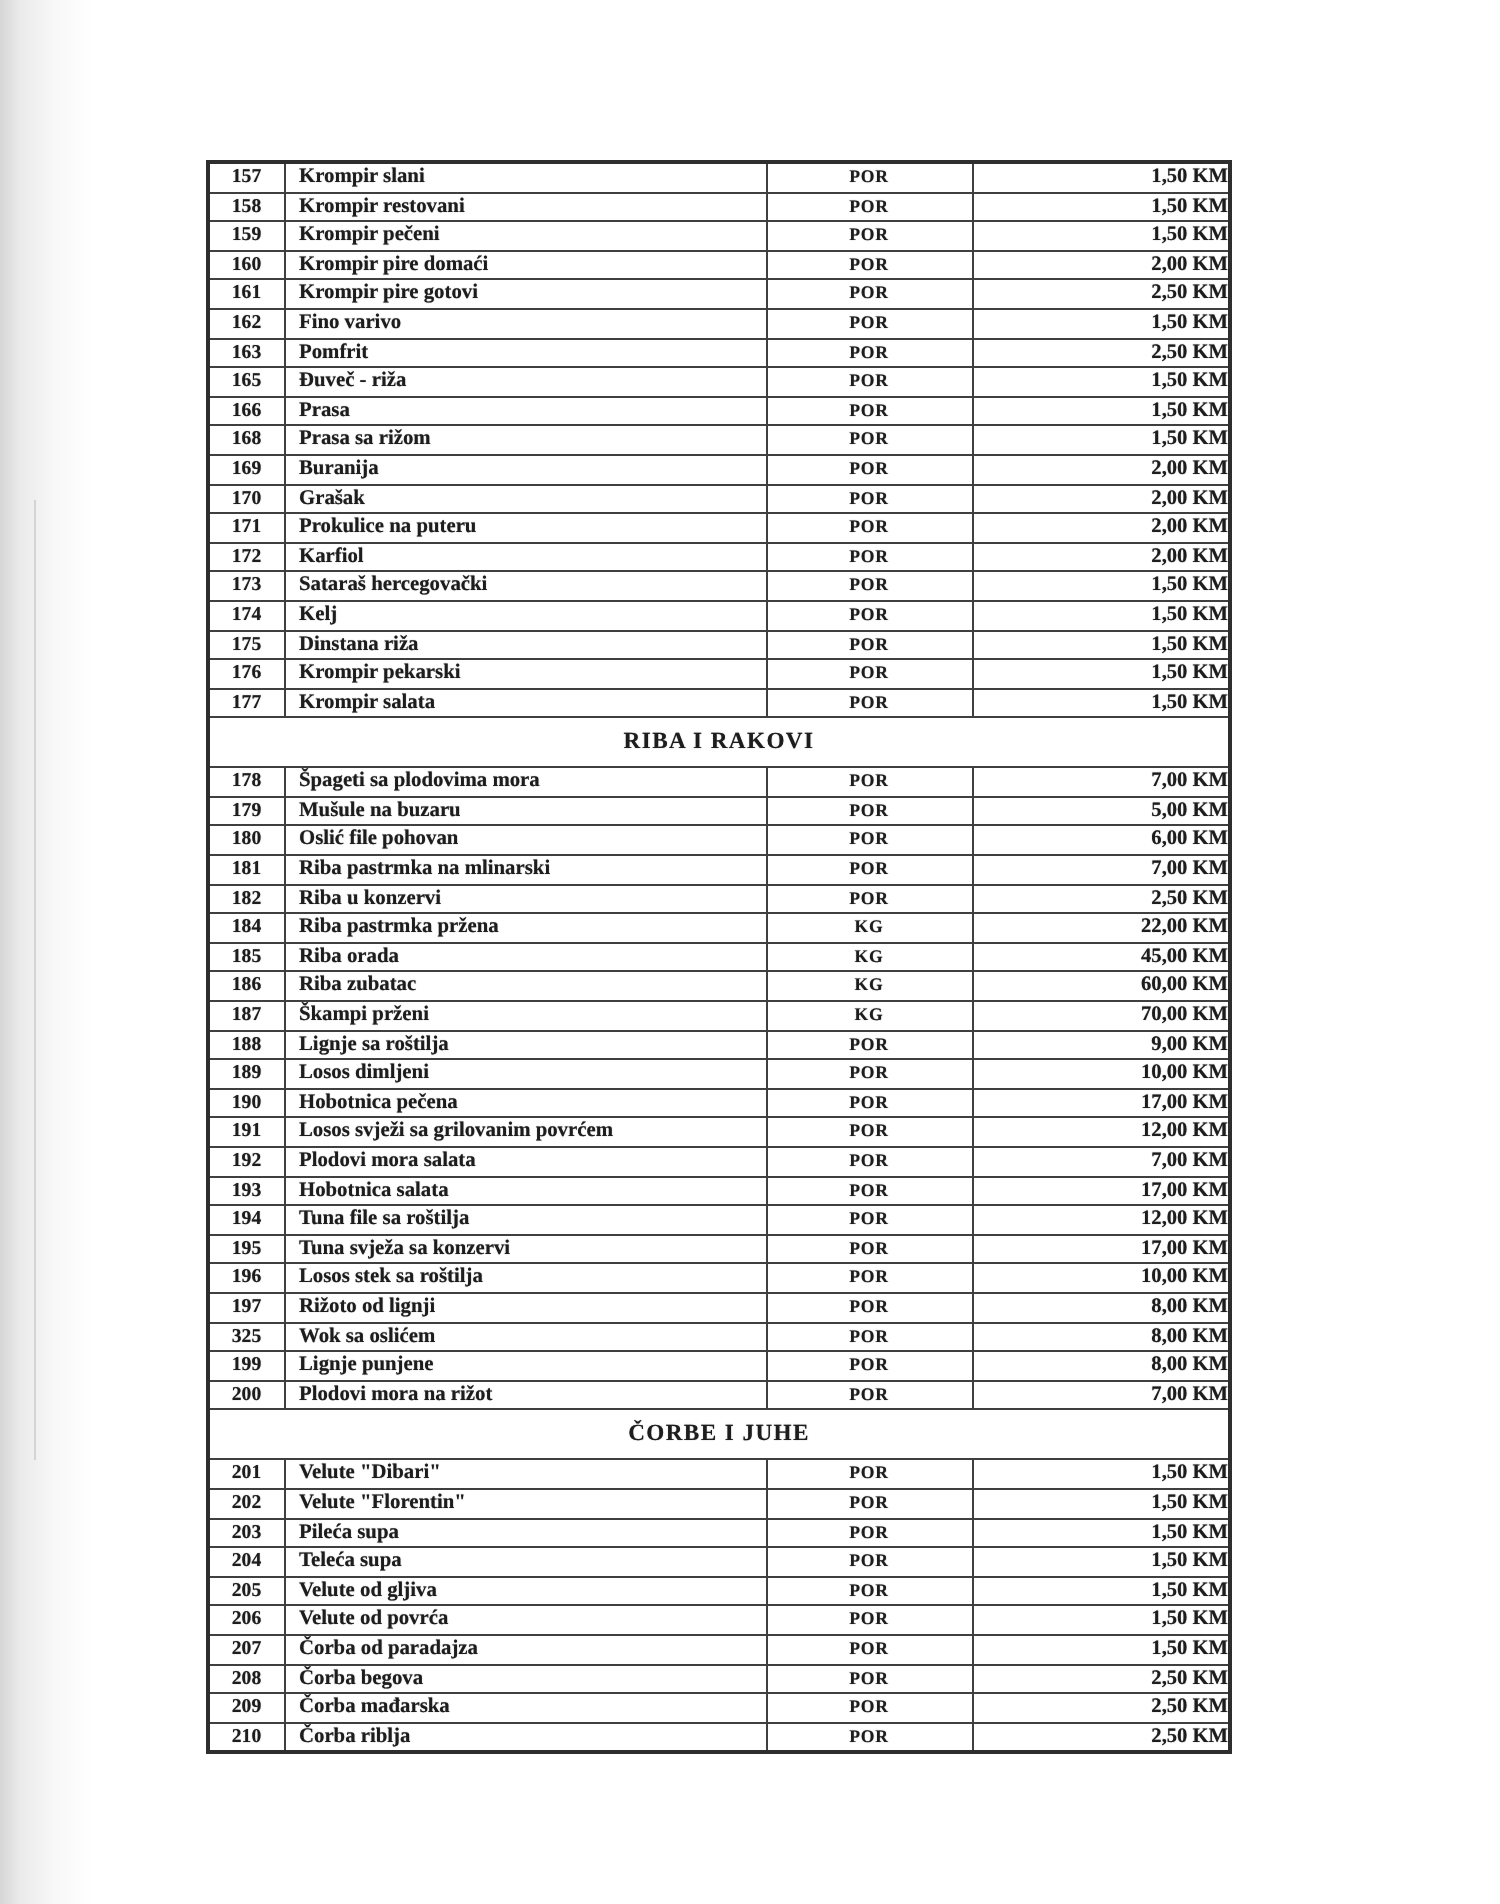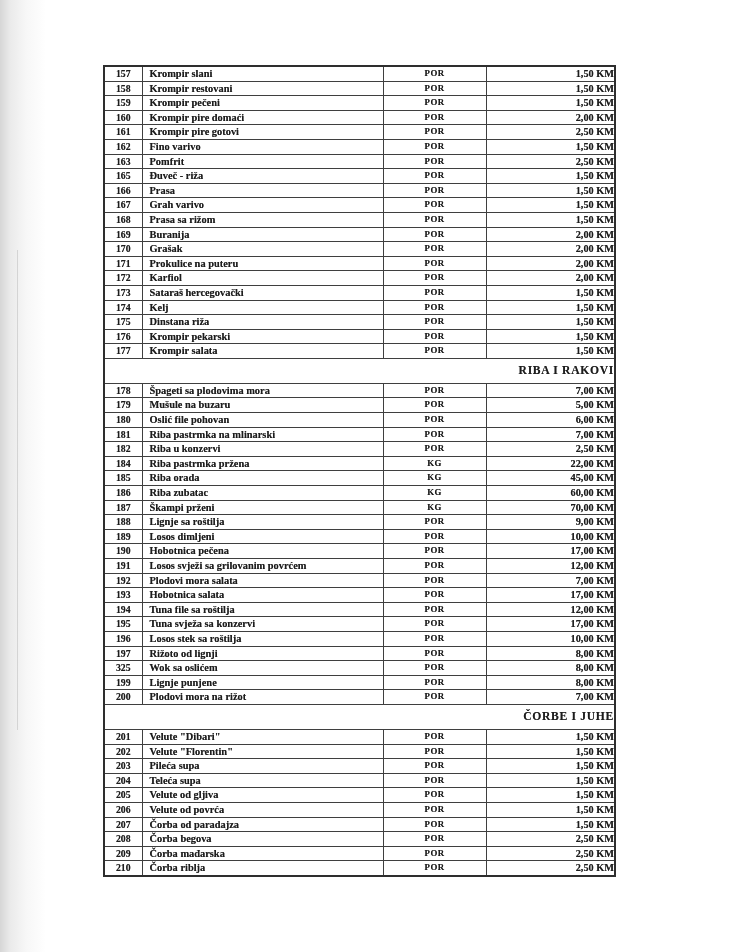--- a/index.html
+++ b/index.html
@@ -21,21 +21,21 @@
     position: absolute;
     left: 17px;
     top: 250px;
     width: 1px;
     height: 480px;
     background: rgba(160,160,160,0.35);
   }
   table.menu-table {
     position: absolute;
     left: 103px;
-    top: 65px;
+    top: 80px;
     width: 511px;
     border-collapse: collapse;
     table-layout: fixed;
     border: 2px solid #2e2e2e;
     filter: blur(0.2px);
   }
   table.menu-table td {
     border: 1px solid #3f3f3f;
     padding: 0;
     overflow: hidden;
@@ -45,21 +45,21 @@
     text-shadow: 0 0 0.5px rgba(40,40,40,0.65);
   }
   tr.item-row td { height: 13.6px; line-height: 13.6px; }
   tr.item-row td:nth-child(1) { text-align: center; font-size: 9.8px; }
   tr.item-row td:nth-child(2) { text-align: left; padding-left: 7px; font-size: 10.4px; }
   tr.item-row td:nth-child(3) { text-align: center; font-size: 8.8px; letter-spacing: 0.4px; }
   tr.item-row td:nth-child(4) { text-align: right; font-size: 10.3px; }
   tr.section-row td {
     height: 24px;
     line-height: 24px;
-    text-align: right;
+    text-align: center;
     font-size: 11.6px;
     letter-spacing: 0.7px;
   }
 </style>
 </head>
 <body>
 
 <div class="page">
   <div class="scan-line"></div>
   <table class="menu-table">
@@ -118,26 +118,20 @@
           <td>POR</td>
           <td>1,50 KM</td>
         </tr>
         <tr class="item-row">
           <td>166</td>
           <td>Prasa</td>
           <td>POR</td>
           <td>1,50 KM</td>
         </tr>
         <tr class="item-row">
-          <td>167</td>
-          <td>Grah varivo</td>
-          <td>POR</td>
-          <td>1,50 KM</td>
-        </tr>
-        <tr class="item-row">
           <td>168</td>
           <td>Prasa sa rižom</td>
           <td>POR</td>
           <td>1,50 KM</td>
         </tr>
         <tr class="item-row">
           <td>169</td>
           <td>Buranija</td>
           <td>POR</td>
           <td>2,00 KM</td>

